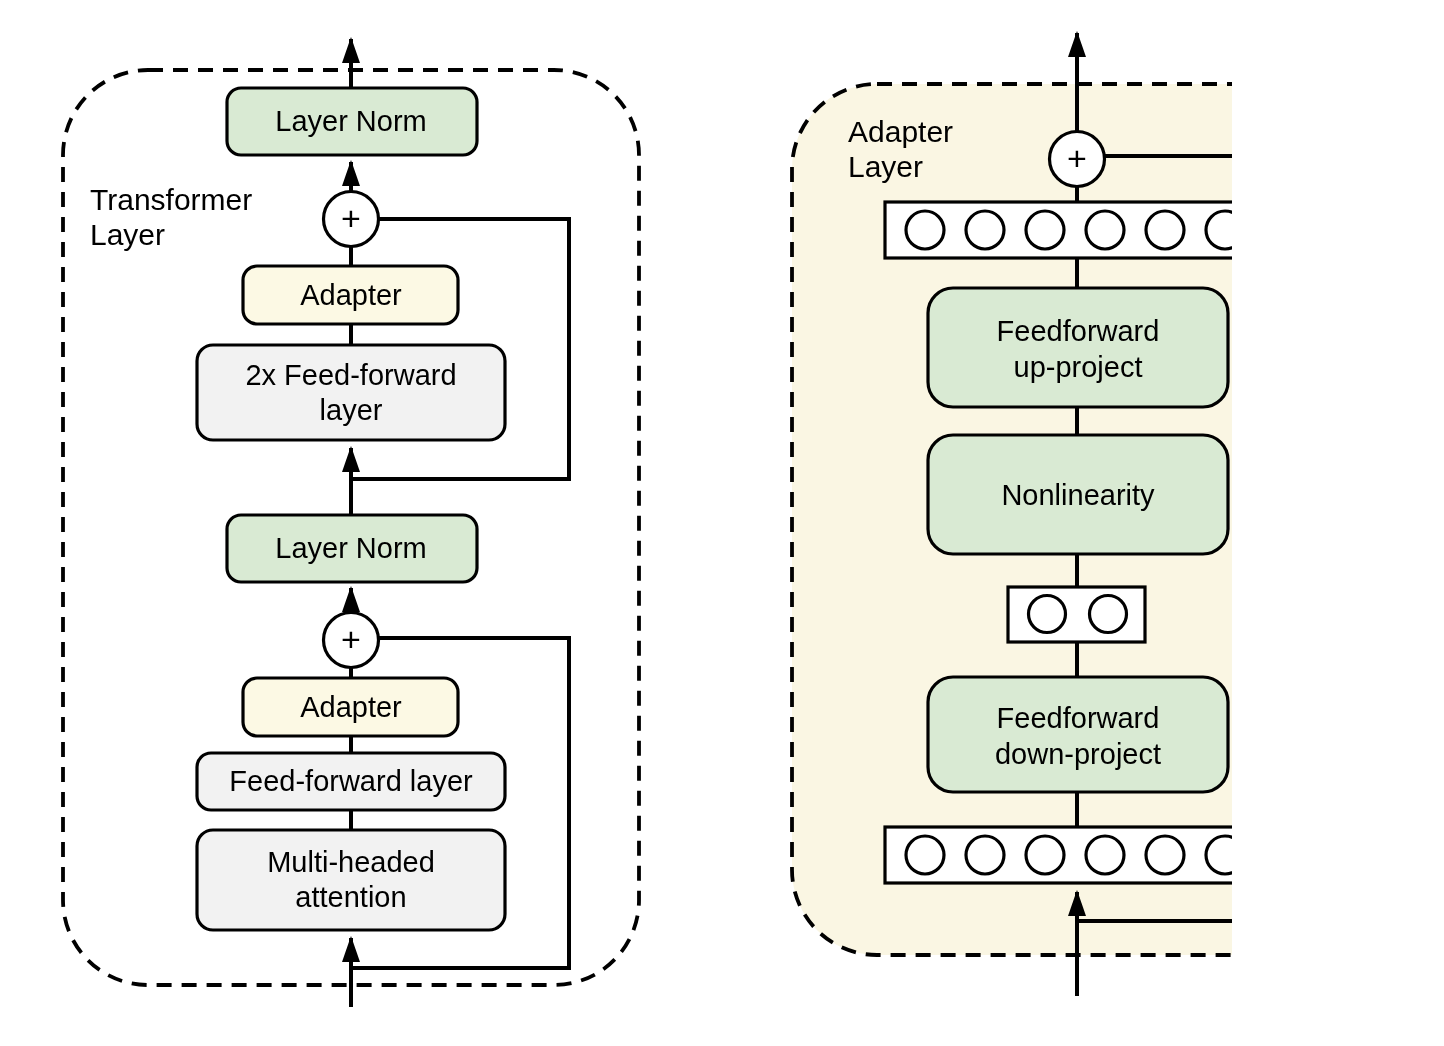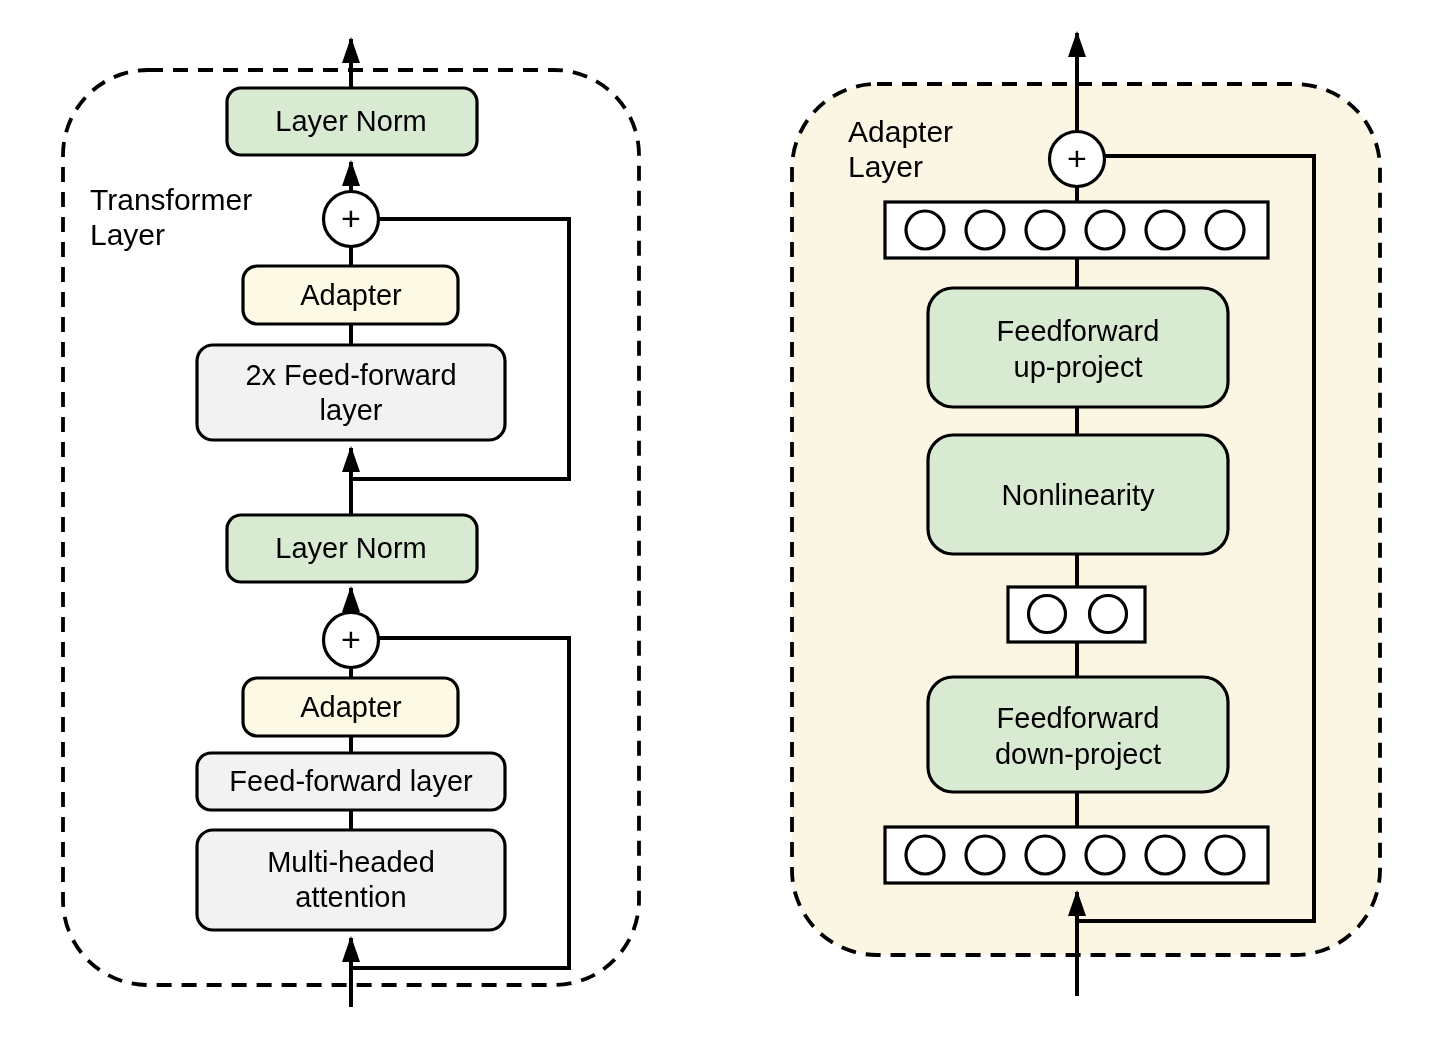--- a/index.html
+++ b/index.html
@@ -1,16 +1,16 @@
 <!DOCTYPE html>
 <html><head>
 <meta charset="utf-8">
 <style>
   html,body{margin:0;padding:0;background:#ffffff;}
-  .stage{position:relative;width:1444px;height:1046px;background:#ffffff;overflow:hidden;}
+  .stage{position:relative;width:1232px;height:1046px;background:#ffffff;overflow:hidden;}
   svg{display:block;}
   text{font-family:"Liberation Sans", sans-serif; fill:#000000;}
   .box-label{font-size:29px;text-anchor:middle;}
   .panel-label{font-size:30px;text-anchor:start;}
   .plus-label{font-size:34px;text-anchor:middle;}
   .shape{stroke:#000000;stroke-width:3.2;}
   .conn{stroke:#000000;stroke-width:4;fill:none;}
   .dashed-border{stroke:#000000;stroke-width:3.8;stroke-dasharray:15 10;}
   .unit-row circle{fill:#ffffff;stroke:#000000;stroke-width:3.2;}
   .white-fill{fill:#ffffff;}

